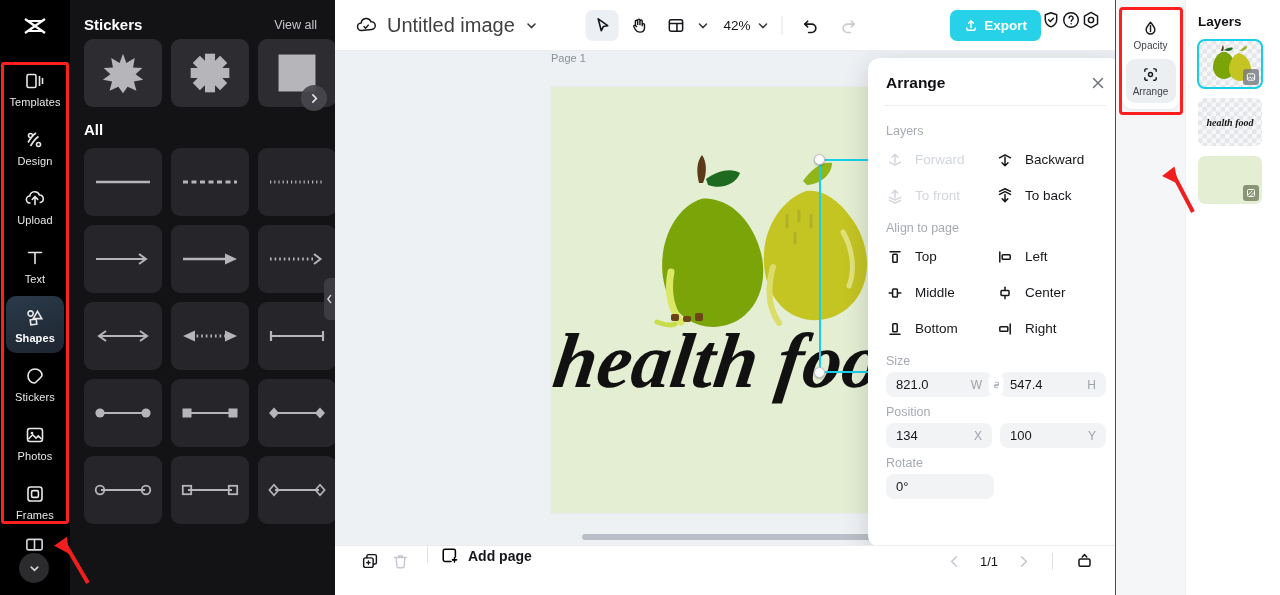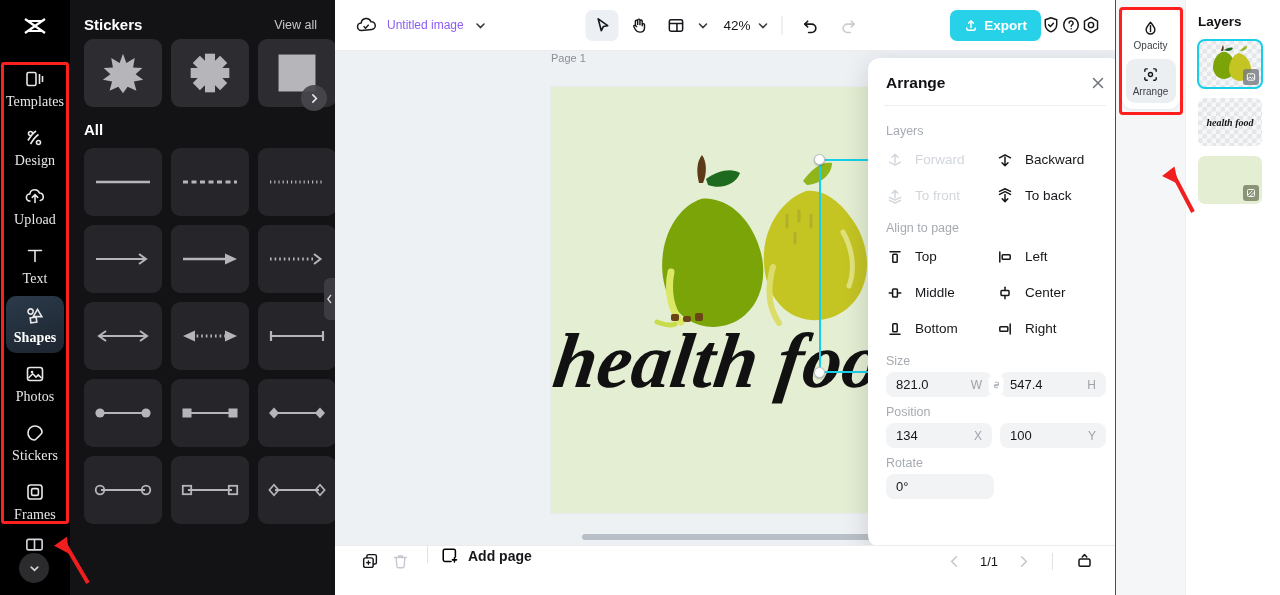--- a/index.html
+++ b/index.html
@@ -19,21 +19,21 @@
   }
   .logo-wrap { height: 52px; display: flex; align-items: center; justify-content: center; width: 100%; }
   .logo { width: 30px; height: 22px; color: #fff; }
   .rail-items { display: flex; flex-direction: column; align-items: center; width: 100%; padding-top: 8px; }
   .rail-item {
     width: 58px; height: 57px; border-radius: 10px;
     display: flex; flex-direction: column; align-items: center; justify-content: center;
     gap: 4px; cursor: pointer; margin-bottom: 2px;
   }
   .rail-item .ri-ico { width: 22px; height: 22px; color: #e8e8ea; display:flex; align-items:center; justify-content:center;}
-  .rail-item .ri-lbl { font-size: 14px; color: #e8e8ea; letter-spacing: .1px; font-family: Liberation Serif, serif; }
+  .rail-item .ri-lbl { font-size: 11px; color: #e8e8ea; letter-spacing: .1px; }
   .rail-item.active { background: linear-gradient(160deg,#2b3a4a,#1d2530); }
   .rail-item.active .ri-lbl { font-weight: bold; color:#fff;}
   .rail-collapse {
     position: absolute; left: 19px; bottom: 12px;
     width: 30px; height: 30px; border-radius: 50%; background: #2b2b2e;
     display: flex; align-items: center; justify-content: center; cursor: pointer;
   }
   .rail-collapse svg { width: 13px; height: 13px; color: #cfcfd4; }
   .rail-bottom-ico {
     position: absolute; left: 24px; bottom: 40px; width: 21px; height: 18px; color:#d5d5da;
@@ -77,33 +77,33 @@
 
   
   .editor { flex: 1 1 auto; height: 595px; display: flex; flex-direction: column; position: relative; background:#fff; }
 
   .topbar {
     height: 51px; flex: 0 0 51px; background: #fff; display: flex; align-items: center;
     padding: 0 14px 0 20px; border-bottom: 1px solid #ececef; position: relative; z-index: 20;
   }
   .tb-left { display: flex; align-items: center; gap: 10px; }
   .tb-icon { color: #1a1a1e; display: flex; align-items: center; justify-content: center; cursor: pointer; }
-  .doc-title { font-size: 12px; color: #8b5cf6; }
+  .doc-title { font-size: 20px; color: #404040; }
   .chev { width: 13px; height: 13px; color: #3c3c42; cursor: pointer; }
 
   .tb-center { position: absolute; left: 50%; transform: translateX(-50%); display: flex; align-items: center; gap: 4px; }
   .tool-btn {
     width: 33px; height: 31px; border-radius: 7px; display: flex; align-items: center; justify-content: center;
     cursor: pointer; color: #17171b;
   }
   .tool-btn.sel { background: #eceff3; }
   .zoom-val { font-size: 13.5px; color: #17171b; padding: 0 2px 0 10px; cursor: pointer; }
   .divider-v { width: 1px; height: 19px; background: #e0e0e4; margin: 0 8px; }
 
-  .tb-right { margin-left: auto; display: flex; align-items: center; }
+  .tb-right { margin-left: auto; display: flex; align-items: flex-start; }
   .export-btn {
     display: flex; align-items: center; gap: 6px; height: 31px; padding: 0 14px;
     background: #27d2e8; border-radius: 7px; color: #fff; font-size: 13.5px; font-weight: bold;
     cursor: pointer;
   }
   .export-btn svg { width: 14px; height: 14px; }
   .tb-right .tb-icon svg { width: 20px; height: 20px; color:#16161a; }
 
   
   .canvas-area { flex: 1 1 auto; background: #eef1f4; position: relative; overflow: hidden; }
@@ -303,35 +303,35 @@
               <path d="M13.5 5.3l4.3 7.3h-8.6z"></path>
               <path d="M6.5 13.5h6v5h-6z" transform="rotate(-8 9.5 16)"></path>
             </svg>
         </span>
         <span class="ri-lbl">Shapes</span>
       </div>
 
       <div class="rail-item">
         <span class="ri-ico">
           <svg viewBox="0 0 22 22" fill="none" stroke="currentColor" stroke-width="1.6">
+              <path d="M11 4c4 0 7 3 7 6.4 0 1-6.6 7.6-7.6 7.6C7 18 4 15 4 11 4 7 7 4 11 4z"></path>
+            </svg>
+        </span>
+        <span class="ri-lbl">Stickers</span>
+      </div>
+
+      <div class="rail-item">
+        <span class="ri-ico">
+          <svg viewBox="0 0 22 22" fill="none" stroke="currentColor" stroke-width="1.6">
               <rect x="3.5" y="4.5" width="15" height="13" rx="2.4"></rect>
               <circle cx="8" cy="9" r="1.3" fill="currentColor" stroke="none"></circle>
               <path d="M4.5 15l4.2-4.2 3.3 3.3 2.3-2.2 3.2 3.1"></path>
             </svg>
         </span>
         <span class="ri-lbl">Photos</span>
-      </div>
-
-      <div class="rail-item">
-        <span class="ri-ico">
-          <svg viewBox="0 0 22 22" fill="none" stroke="currentColor" stroke-width="1.6">
-              <path d="M11 4c4 0 7 3 7 6.4 0 1-6.6 7.6-7.6 7.6C7 18 4 15 4 11 4 7 7 4 11 4z"></path>
-            </svg>
-        </span>
-        <span class="ri-lbl">Stickers</span>
       </div>
 
       <div class="rail-item">
         <span class="ri-ico">
           <svg viewBox="0 0 22 22" fill="none" stroke="currentColor" stroke-width="1.6">
               <rect x="4" y="4" width="14" height="14" rx="2.6"></rect>
               <rect x="7.6" y="7.6" width="6.8" height="6.8" rx="1.4"></rect>
             </svg>
         </span>
         <span class="ri-lbl">Frames</span>

